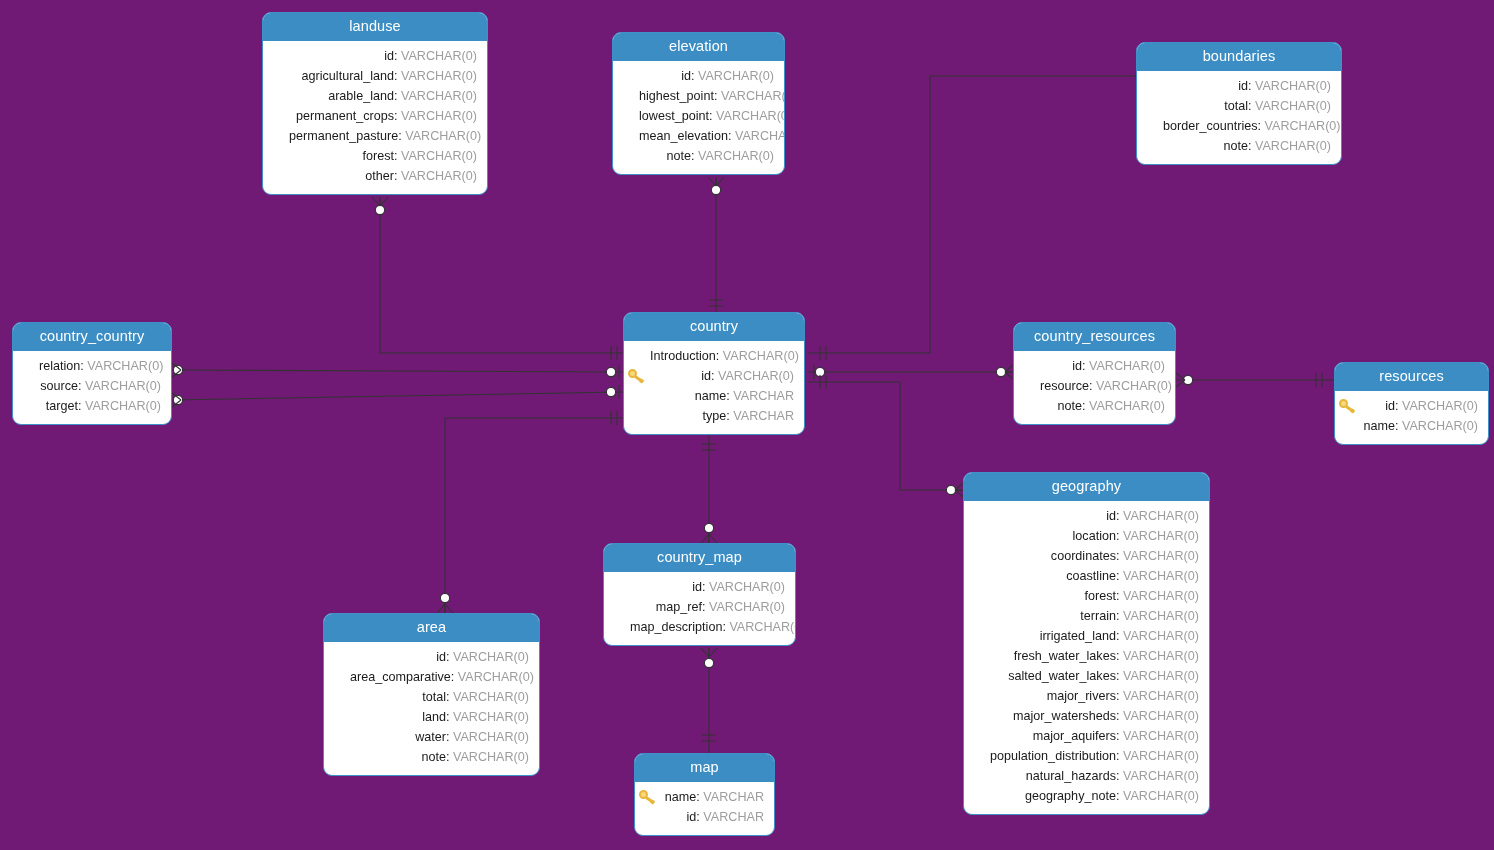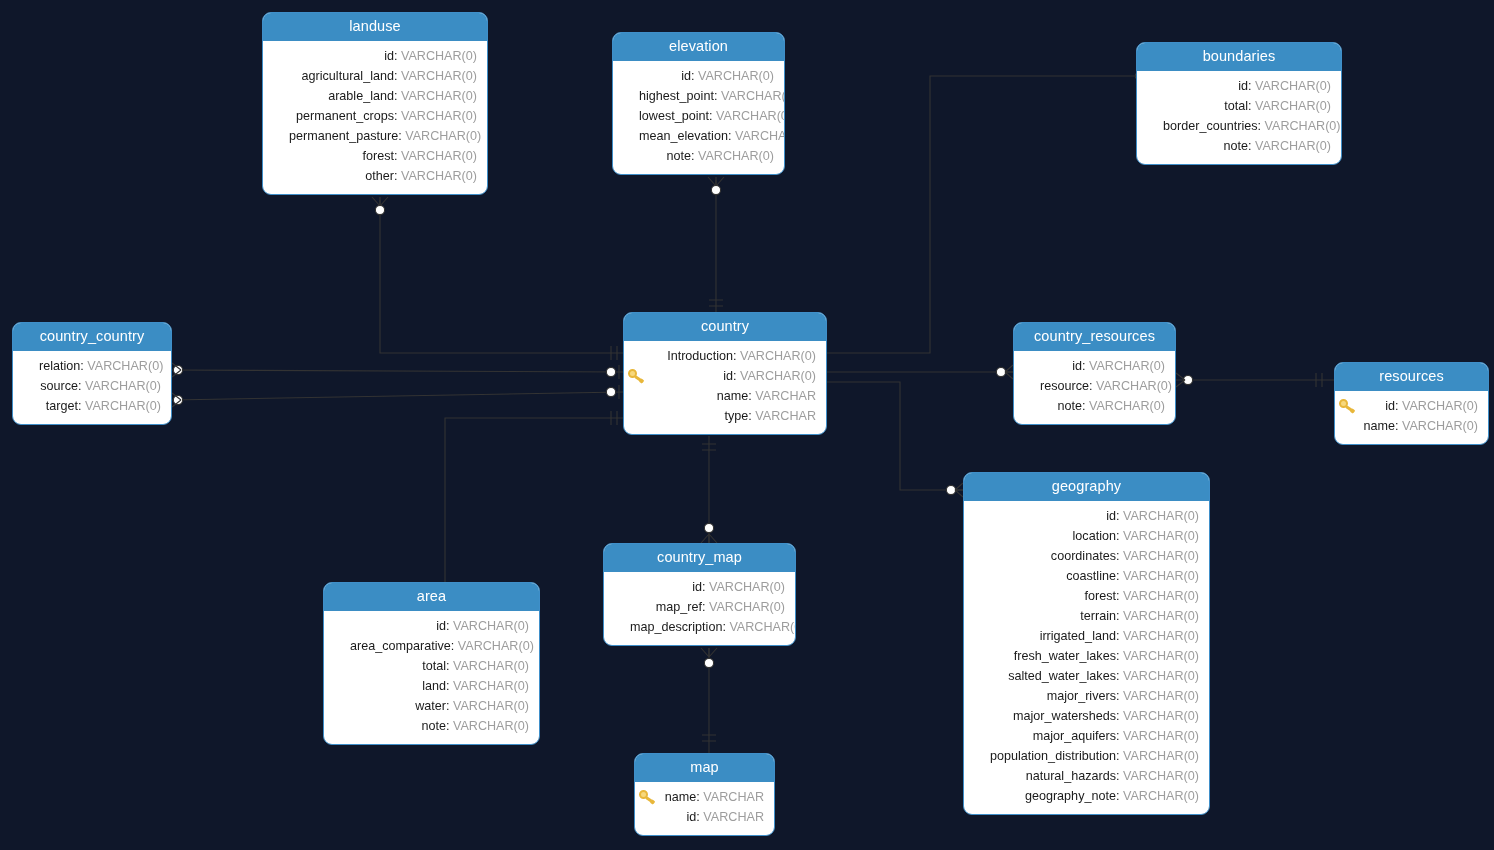--- a/index.html
+++ b/index.html
@@ -1,17 +1,17 @@
 <!DOCTYPE html>
 <html><head>
 <meta charset="utf-8">
 <style>
   html,body{margin:0;padding:0;background:#ffffff;}
   body{font-family:"Liberation Sans","DejaVu Sans",sans-serif;}
-  #canvas{position:relative;width:1494px;height:850px;overflow:hidden;background:#0f172a;}
+  #canvas{position:relative;width:1494px;height:850px;overflow:hidden;background:#701a75;}
   svg#links{position:absolute;left:0;top:0;width:1494px;height:850px;pointer-events:none;}
 
   .table-box{position:absolute;box-sizing:border-box;border:1px solid #3f8fc9;border-radius:9px;background:#ffffff;overflow:hidden;z-index:5;}
   .tbl-title{background:#3b8dc4;color:#ffffff;font-size:14.5px;text-align:center;padding:6px 4px 7px 4px;line-height:1;letter-spacing:.1px;}
   .tbl-body{padding:5px 10px 8px 10px;text-align:right;}
   .fld{position:relative;font-size:12.6px;line-height:20px;white-space:nowrap;color:#1a1a1a;padding-left:16px;}
   .fld .nm{color:#1a1a1a;}
   .fld .ty{color:#9d9d9d;}
   .fld.pk{padding-left:16px;}
   .keyicon{position:absolute;left:-6px;top:2px;width:18px;height:16px;}
@@ -149,21 +149,21 @@
         </div>
       </div>
       <div class="table-box" style="left: 12px; top: 322px; width: 160px;">
         <div class="tbl-title">country_country</div>
         <div class="tbl-body">
           <div class="fld"><span class="nm">relation</span><span class="nm">: </span><span class="ty">VARCHAR(0)</span></div>
           <div class="fld"><span class="nm">source</span><span class="nm">: </span><span class="ty">VARCHAR(0)</span></div>
           <div class="fld"><span class="nm">target</span><span class="nm">: </span><span class="ty">VARCHAR(0)</span></div>
         </div>
       </div>
-      <div class="table-box" style="left: 623px; top: 312px; width: 204px;">
+      <div class="table-box" style="left: 623px; top: 312px; width: 182px;">
         <div class="tbl-title">country</div>
         <div class="tbl-body">
           <div class="fld"><span class="nm">Introduction</span><span class="nm">: </span><span class="ty">VARCHAR(0)</span></div>
           <div class="fld pk"><span class="keyicon">
               <span class="kring"></span>
               <span class="kbar"></span>
               <span class="ktooth"></span>
             </span><span class="nm">id</span><span class="nm">: </span><span class="ty">VARCHAR(0)</span></div>
           <div class="fld"><span class="nm">name</span><span class="nm">: </span><span class="ty">VARCHAR</span></div>
           <div class="fld"><span class="nm">type</span><span class="nm">: </span><span class="ty">VARCHAR</span></div>
@@ -209,21 +209,21 @@
         </div>
       </div>
       <div class="table-box" style="left: 603px; top: 543px; width: 193px;">
         <div class="tbl-title">country_map</div>
         <div class="tbl-body">
           <div class="fld"><span class="nm">id</span><span class="nm">: </span><span class="ty">VARCHAR(0)</span></div>
           <div class="fld"><span class="nm">map_ref</span><span class="nm">: </span><span class="ty">VARCHAR(0)</span></div>
           <div class="fld"><span class="nm">map_description</span><span class="nm">: </span><span class="ty">VARCHAR(0)</span></div>
         </div>
       </div>
-      <div class="table-box" style="left: 323px; top: 582px; width: 217px;">
+      <div class="table-box" style="left: 323px; top: 613px; width: 217px;">
         <div class="tbl-title">area</div>
         <div class="tbl-body">
           <div class="fld"><span class="nm">id</span><span class="nm">: </span><span class="ty">VARCHAR(0)</span></div>
           <div class="fld"><span class="nm">area_comparative</span><span class="nm">: </span><span class="ty">VARCHAR(0)</span></div>
           <div class="fld"><span class="nm">total</span><span class="nm">: </span><span class="ty">VARCHAR(0)</span></div>
           <div class="fld"><span class="nm">land</span><span class="nm">: </span><span class="ty">VARCHAR(0)</span></div>
           <div class="fld"><span class="nm">water</span><span class="nm">: </span><span class="ty">VARCHAR(0)</span></div>
           <div class="fld"><span class="nm">note</span><span class="nm">: </span><span class="ty">VARCHAR(0)</span></div>
         </div>
       </div>

